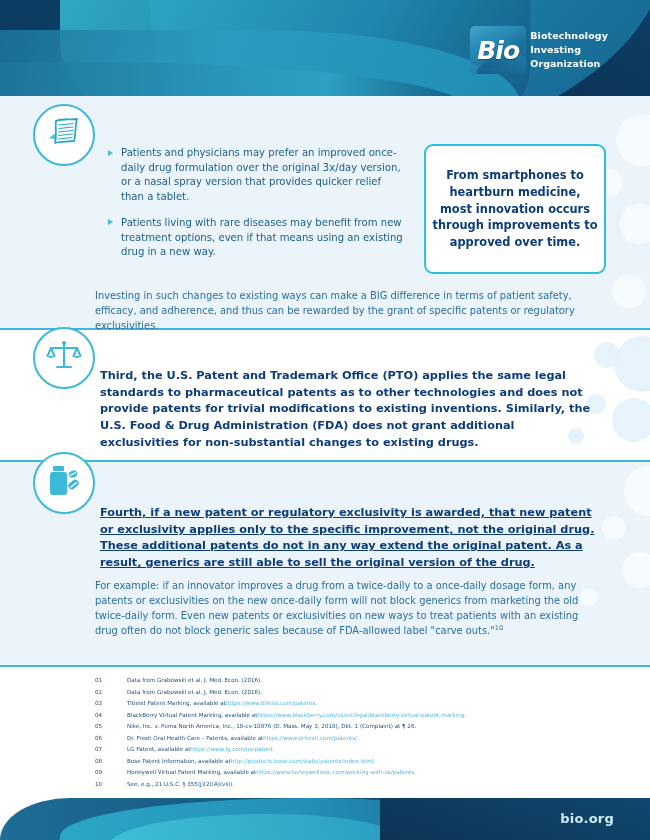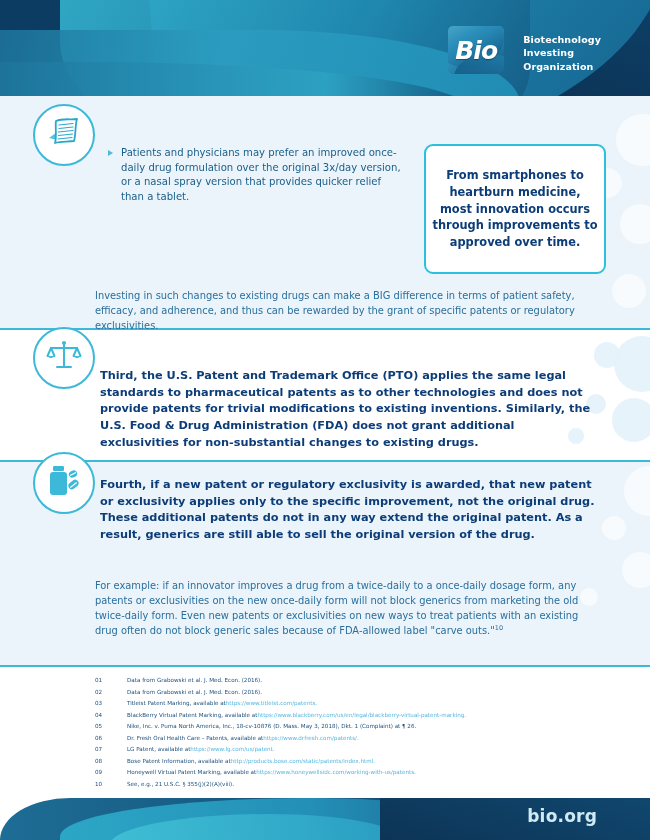--- a/index.html
+++ b/index.html
@@ -63,24 +63,24 @@
   .hdr-dark-right {
     position: absolute;
     right: 0; top: 0;
     width: 240px; height: 96px;
     background: linear-gradient(200deg, #0e3f66 0%, #0b3052 100%);
   }
 
   
   .logo-wrap {
     position: absolute;
-    right: 49px; top: 26px;
+    right: 42px; top: 26px;
     display: flex;
-    align-items: flex-end;
-    gap: 19px;
+    align-items: center;
+    gap: 4px;
   }
   .logo-mark {
     position: relative;
     width: 56px; height: 48px;
     background: linear-gradient(145deg, #1f6fa0 0%, #2c93bd 40%, #15537d 100%);
     border-radius: 5px;
     overflow: hidden;
   }
   .logo-mark .swirl {
     position: absolute;
@@ -274,23 +274,23 @@
     opacity: .85;
   }
   .ft-dark {
     position: absolute;
     right: 0; bottom: 0;
     width: 270px; height: 42px;
     background: linear-gradient(200deg, #11476e 0%, #0c3456 100%);
   }
   .ft-url {
     position: absolute;
-    right: 53px; bottom: 14px;
+    right: 36px; bottom: 14px;
     color: #cfe9f5;
-    font-size: 17px;
+    font-size: 13px;
     font-weight: bold;
     font-family: "DejaVu Sans", sans-serif;
     letter-spacing: .2px;
     margin-top: 36px;
   }
 </style>
 </head>
 <body>
 
 <div class="page">
@@ -394,31 +394,32 @@
         <ellipse cx="27" cy="10" rx="4.3" ry="3.4" fill="#3cb8d9" transform="rotate(-25 27 10)"></ellipse>
         <line x1="24" y1="11.5" x2="30" y2="8.5" stroke="#ffffff" stroke-width="1.3"></line>
         <rect x="22" y="17" width="11" height="7" rx="3.5" fill="#3cb8d9" transform="rotate(-38 27.5 20.5)"></rect>
         <line x1="24.3" y1="23.4" x2="30.7" y2="18.4" stroke="#ffffff" stroke-width="1.3"></line>
       </svg>
     </span>
   </div>
 
   <ul class="bullets content" style="left:108px; top:146px; width:296px;">
     <li><span class="tri"></span><span>Patients and physicians may prefer an improved once-daily drug formulation over the original 3x/day version, or a nasal spray version that provides quicker relief than a tablet.</span></li>
+    <li><span class="tri"></span><span>Patients living with rare diseases may benefit from new treatment options, even if that means using an existing drug in a new way.</span></li>
   </ul>
 
   <div class="callout">
     <div class="callout-text">From smartphones to heartburn medicine, most innovation occurs through improvements to approved over time.</div>
   </div>
 
-  <p class="para content" style="left:95px; top:288px; width:500px;">Investing in such changes to existing drugs can make a BIG difference in terms of patient safety, efficacy, and adherence, and thus can be rewarded by the grant of specific patents or regulatory exclusivities.</p>
+  <p class="para content" style="left:95px; top:288px; width:500px;">Investing in such changes to existing ways can make a BIG difference in terms of patient safety, efficacy, and adherence, and thus can be rewarded by the grant of specific patents or regulatory exclusivities.</p>
 
   <p class="lead content" style="left:100px; top:368px; width:495px;">Third, the U.S. Patent and Trademark Office (PTO) applies the same legal standards to pharmaceutical patents as to other technologies and does not provide patents for trivial modifications to existing inventions.  Similarly, the U.S. Food &amp; Drug Administration (FDA) does not grant additional exclusivities for non-substantial changes to existing drugs.</p>
 
-  <p class="lead content" style="left:100px; top:477px; width:498px;">Fourth, if a new patent or regulatory exclusivity is awarded, that new patent or exclusivity applies only to the specific improvement, not the original drug. These additional patents do not in any way extend the original patent. As a result, generics are still able to sell the original version of the drug.</p>
+  <p class="lead content" style="left:100px; top:505px; width:498px;text-decoration:underline;">Fourth, if a new patent or regulatory exclusivity is awarded, that new patent or exclusivity applies only to the specific improvement, not the original drug. These additional patents do not in any way extend the original patent. As a result, generics are still able to sell the original version of the drug.</p>
 
   <p class="para content" style="left:95px; top:578px; width:502px;">
     <span>For example: if an innovator improves a drug from a twice-daily to a once-daily dosage form, any patents or exclusivities on the new once-daily form will not block generics from marketing the old twice-daily form. Even new patents or exclusivities on new ways to treat patients with an existing drug often do not block generic sales because of FDA-allowed label "carve outs."</span><sup style="font-size:6.5px;">10</sup>
   </p>
 
   <div class="footnotes" id="footnote-list">
       <div class="fn">
         <span class="fn-num">01</span>
         <span class="fn-txt">Data from Grabowski et al. J. Med. Econ. (2016).</span>
       </div>

